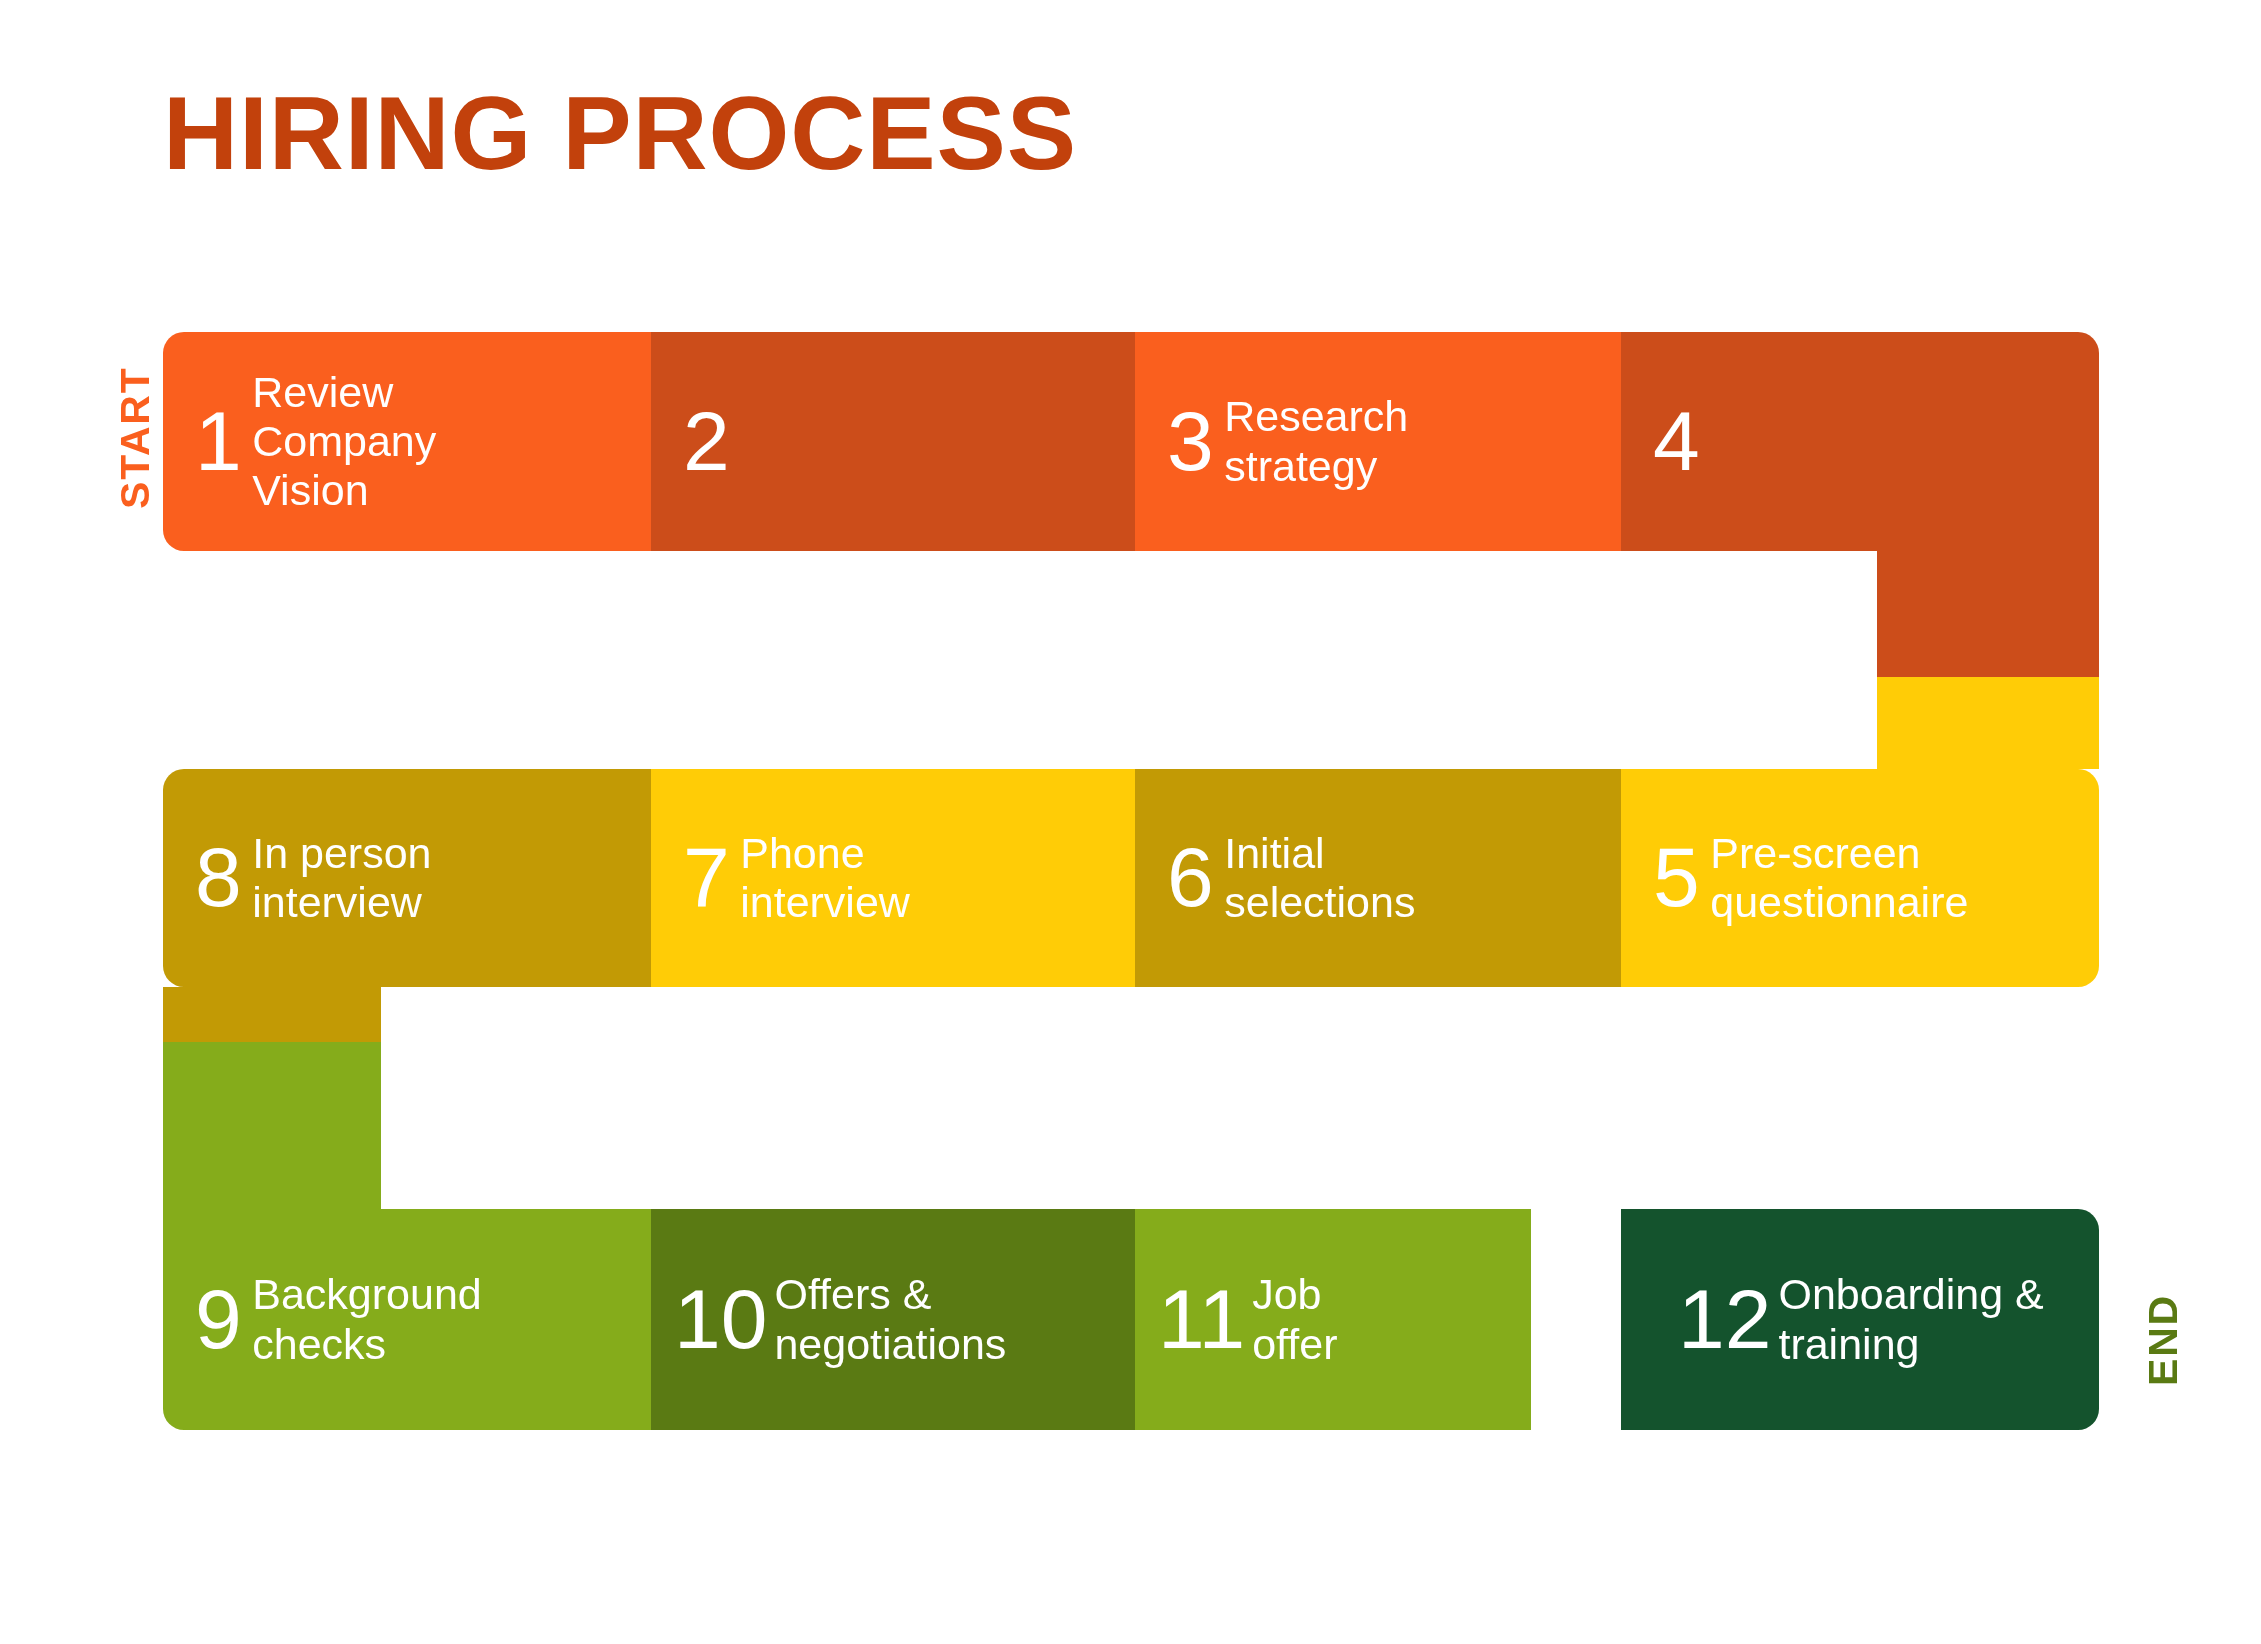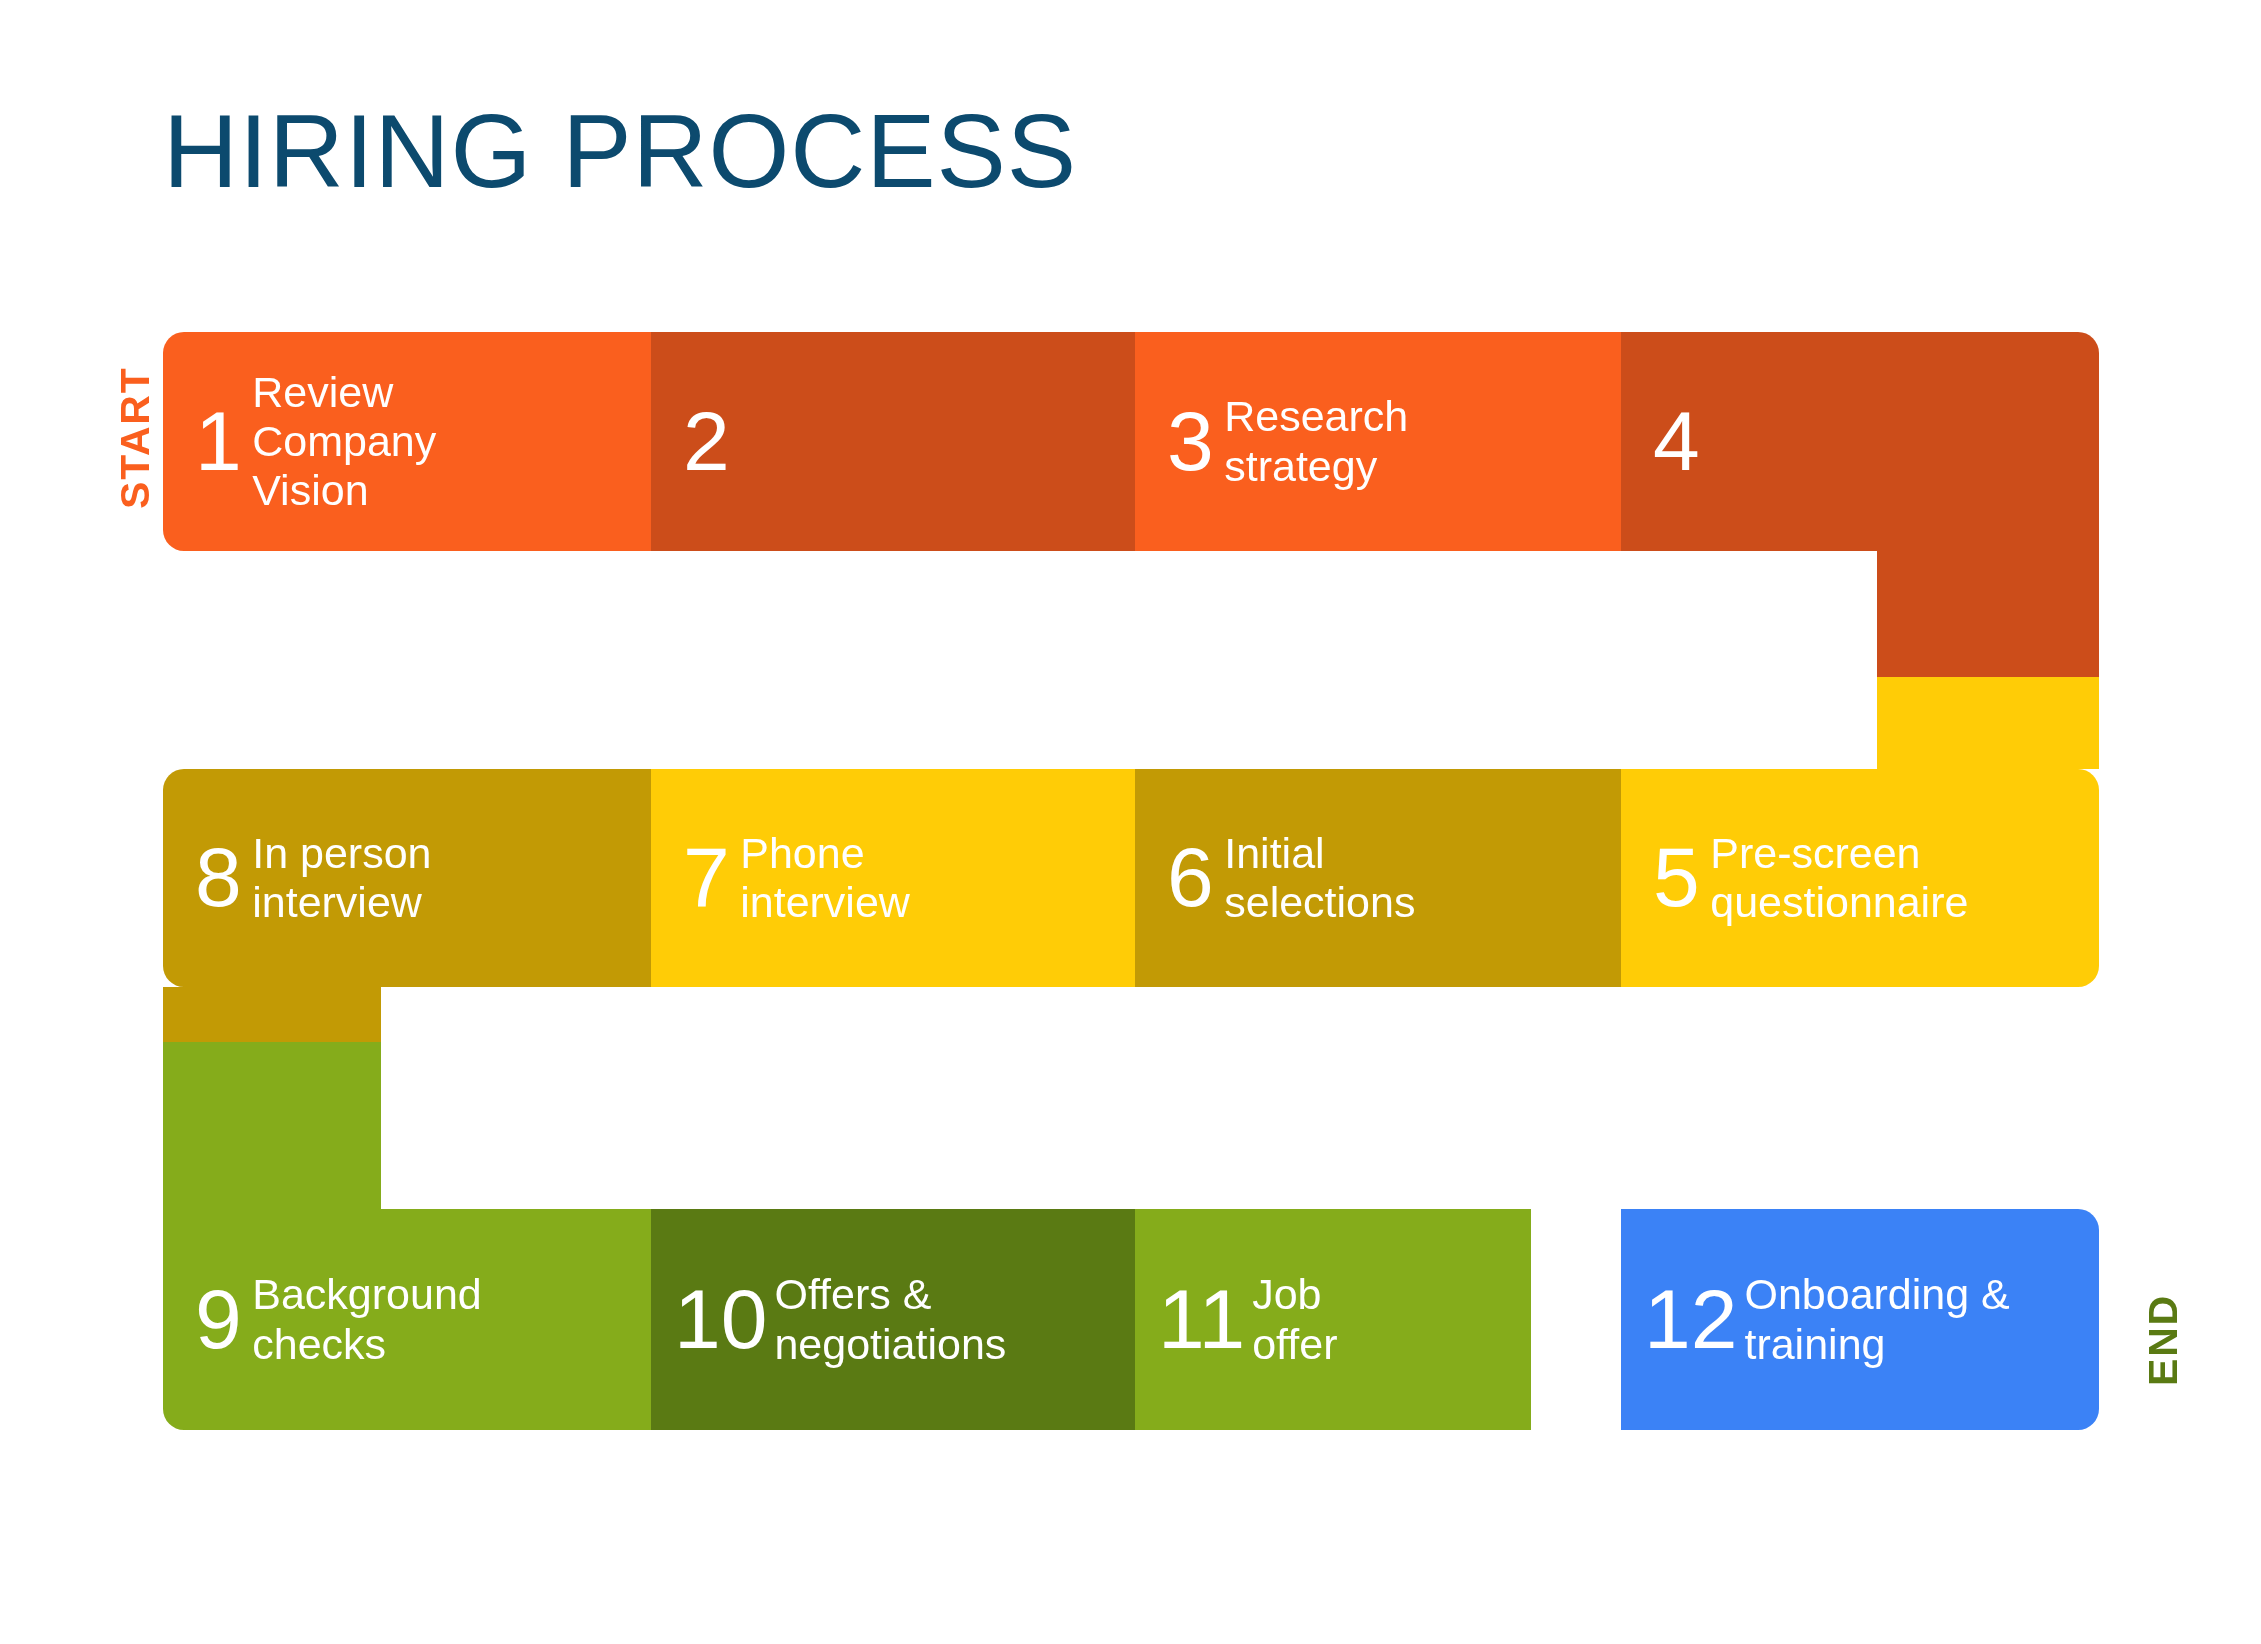--- a/index.html
+++ b/index.html
@@ -15,26 +15,26 @@
     width: 2261px;
     height: 1645px;
     background: #ffffff;
     overflow: hidden;
   }
 
   
   #title {
     position: absolute;
     left: 163px;
-    top: 99px;
+    top: 81px;
     font-size: 104px;
     line-height: 1.0;
-    font-weight: 400;
+    font-weight: 700;
     letter-spacing: 0.9px;
-    color: #0c4a6e;
+    color: #c2410c;
     white-space: nowrap;
   }
   .seg {
     position: absolute;
     box-sizing: border-box;
   }
 
   
   .step {
     position: absolute;
@@ -154,20 +154,20 @@
     <span class="lbl">Offers &amp;
 negotiations</span>
   </div>
 
   <div class="step n2digit" style="left:1135px; top:1209px; width:396px; height:221px; background:#85ac1b;">
     <span class="num">11</span>
     <span class="lbl">Job
 offer</span>
   </div>
 
-  <div class="step n2digit rbr rtr" style="left:1621px; top:1209px; width:478px; height:221px; background:#3b82f6;">
+  <div class="step n2digit rbr rtr" style="left:1621px; top:1209px; width:478px; height:221px; background:#14532d;padding-left:34px;">
     <span class="num">12</span>
     <span class="lbl">Onboarding &amp;
 training</span>
   </div>
 
 </div>
 
 
 </body></html>

